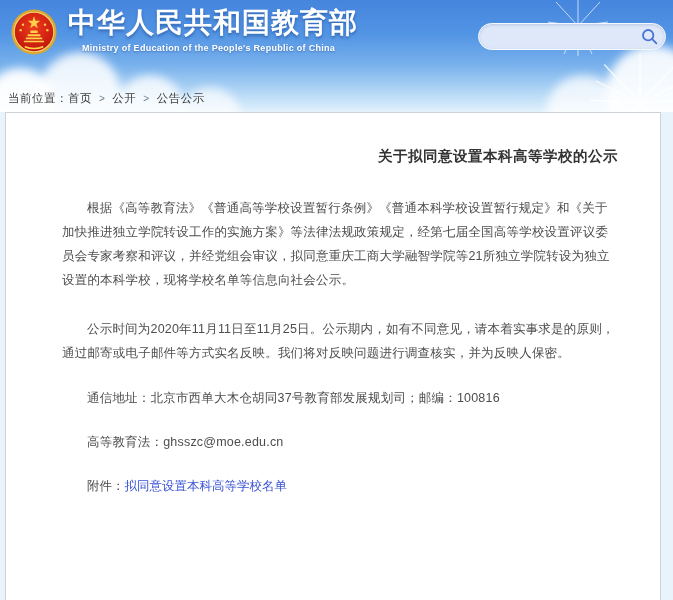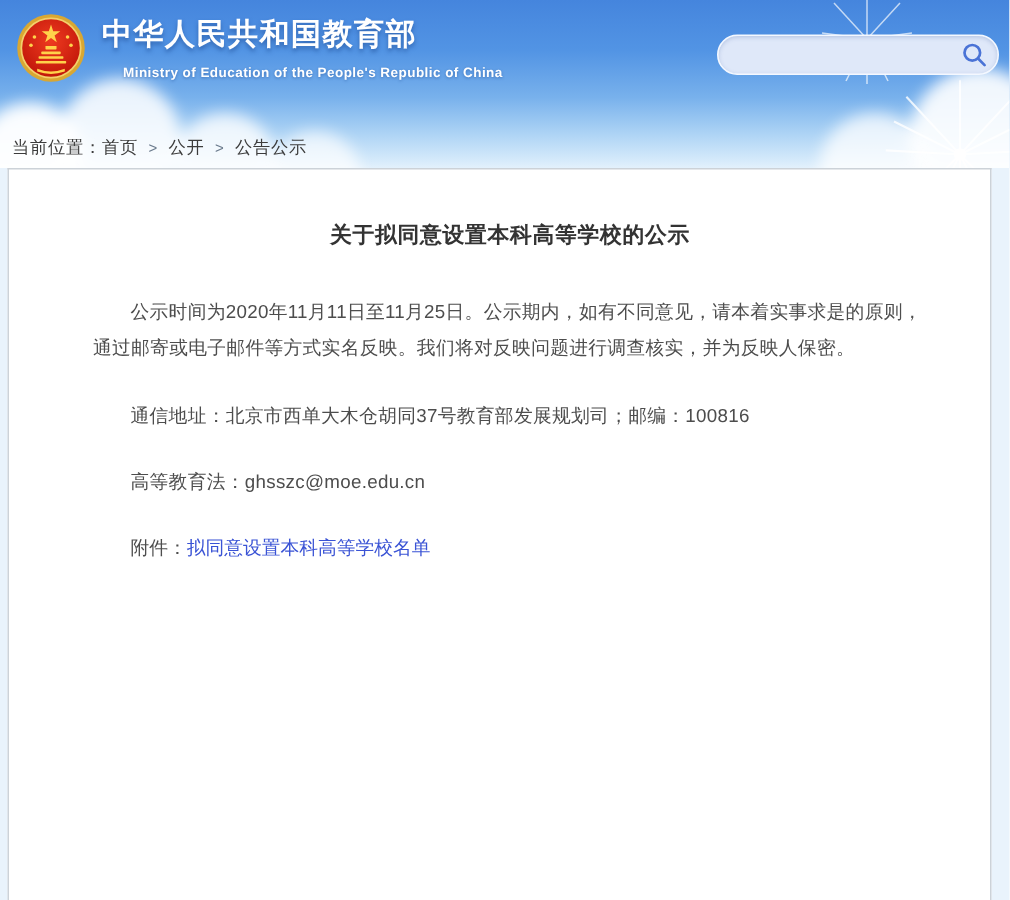--- a/index.html
+++ b/index.html
@@ -33,21 +33,21 @@
       radial-gradient(circle at 110px 70px, rgba(255,255,255,.75) 0 36px, transparent 37px);
   }
   .dandelion { position:absolute; pointer-events:none; opacity:.85; }
   .dand-1 { right:55px; top:-14px; }
   .dand-2 { right:-22px; top:48px; opacity:.95; }
 
   .logo { position:absolute; left:11px; top:6px; display:flex; align-items:flex-start; }
   .emblem { width:46px; height:46px; margin-top:3px; }
   .titles { margin-left:11px; }
   .site-title {
-    font-size:20px; font-weight:bold; color:#ffffff; letter-spacing:1px;
+    font-size:28px; font-weight:bold; color:#ffffff; letter-spacing:1px;
     text-shadow:0 2px 3px rgba(20,60,130,.5); line-height:34px;
   }
   .site-subtitle {
     font-size:9px; font-weight:bold; color:#ffffff; letter-spacing:.3px;
     margin-top:3px; text-shadow:0 1px 2px rgba(20,60,130,.45);padding-left:14px;
   }
 
   .search {
     position:absolute; right:7px; top:23px; width:188px; height:27px;
     border-radius:14px; background:#dfe8f9;
@@ -70,21 +70,21 @@
   .breadcrumb a { color:#3c3c3c; text-decoration:none; cursor:pointer; }
   .crumb-sep { color:#6b7b8d; margin:0 7px; font-size:10px; }
 
   
   .content {
     position:relative; margin-left:5px; width:656px; min-height:489px;
     background:#ffffff; border:1px solid #ccd2d8; border-bottom:none;
     padding:20px 42px 26px 56px;
   }
   .doc-title {
-    text-align:center; font-size:14.5px; font-weight:bold; color:#333333;
+    text-align:right; font-size:14.5px; font-weight:bold; color:#333333;
     letter-spacing:.5px; margin:14px 0 30px;
   }
   .para {
     font-size:12.5px; color:#4d4d4d; line-height:24px;
     text-indent:2em; margin:0 0 25px; letter-spacing:.2px;
   }
   .contact-line {
     font-size:12.5px; color:#4d4d4d; text-indent:2em;
     margin:0 0 27px; letter-spacing:.2px;
   }
@@ -174,20 +174,21 @@
   </div>
 
   <div class="breadcrumb">
     <span>当前位置：</span><a>首页</a><span class="crumb-sep">&gt;</span><a>公开</a><span class="crumb-sep">&gt;</span><a>公告公示</a>
   </div>
 </div>
 
 <div class="content">
   <h1 class="doc-title">关于拟同意设置本科高等学校的公示</h1>
 
+  <p class="para">根据《高等教育法》《普通高等学校设置暂行条例》《普通本科学校设置暂行规定》和《关于加快推进独立学院转设工作的实施方案》等法律法规政策规定，经第七届全国高等学校设置评议委员会专家考察和评议，并经党组会审议，拟同意重庆工商大学融智学院等21所独立学院转设为独立设置的本科学校，现将学校名单等信息向社会公示。</p>
   <p class="para">公示时间为2020年11月11日至11月25日。公示期内，如有不同意见，请本着实事求是的原则，通过邮寄或电子邮件等方式实名反映。我们将对反映问题进行调查核实，并为反映人保密。</p>
 
   <p class="contact-line">通信地址：北京市西单大木仓胡同37号教育部发展规划司；邮编：100816</p>
   <p class="contact-line">高等教育法：ghsszc@moe.edu.cn</p>
 
   <p class="attachment">
     <span>附件：</span><a>拟同意设置本科高等学校名单</a>
   </p>
 
 </div>

